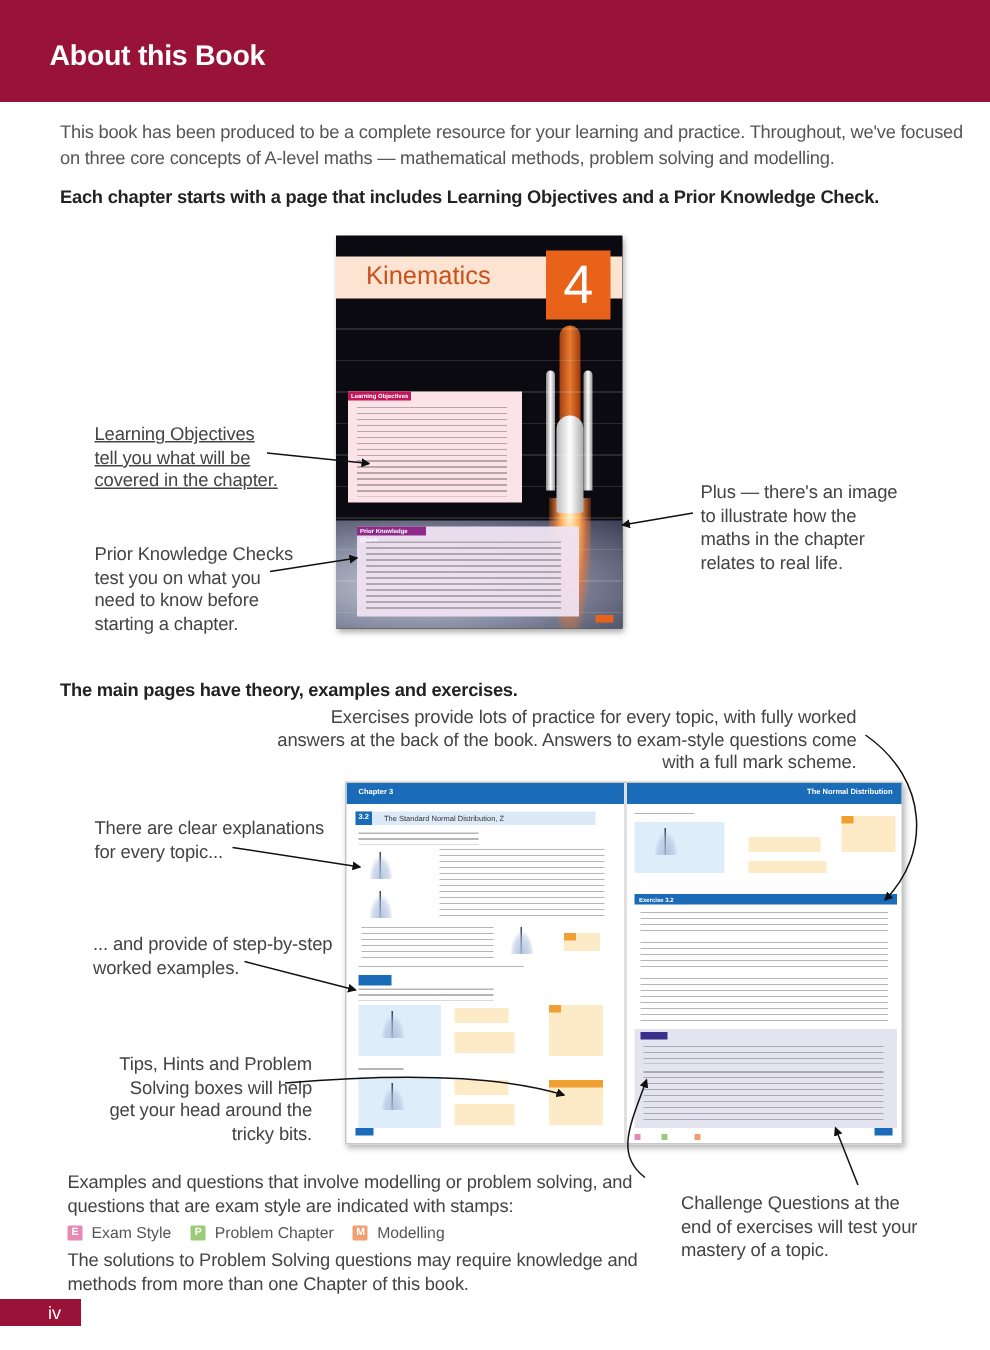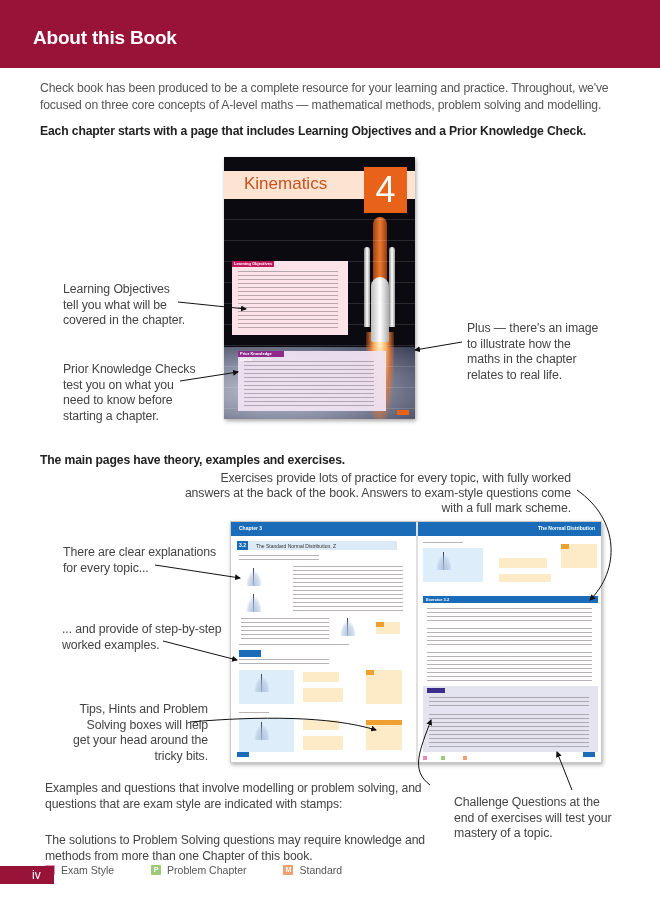--- a/index.html
+++ b/index.html
@@ -51,38 +51,38 @@
     .ex-bar span { position: absolute; left: 3px; top: 1px; font-size: 4px; color: #fff; font-weight: bold; }
     .chal-box { position: absolute; left: 192px; top: 164px; width: 175px; height: 66px; background: #e4e4f0; }
     .chal-tag { position: absolute; left: 196px; top: 166px; width: 18px; height: 5px; background: #3a2e8a; }
     .bell { position: absolute; width: 16px; height: 18px; border-left: 1px solid #446; }
     .bell::before { content: ""; position: absolute; left: -8px; bottom: 0; width: 16px; height: 16px; background: radial-gradient(ellipse at 50% 100%, rgba(170,190,220,0.9) 0%, rgba(170,190,220,0.5) 50%, transparent 70%); }
     .pgtag-l { position: absolute; left: 6px; bottom: 5px; width: 12px; height: 5px; background: #1a6cb8; }
     .pgtag-r { position: absolute; right: 6px; bottom: 5px; width: 12px; height: 5px; background: #1a6cb8; }
 
     svg.arrows { position: absolute; left: 0; top: 0; width: 660px; height: 900px; pointer-events: none; }
 
-    .stamps { position: absolute; left: 45px; top: 864px; font-size: 10.5px; color: #555; display: flex; align-items: center; gap: 24px; }
+    .stamps { position: absolute; left: 45px; top: 816px; font-size: 10.5px; color: #555; display: flex; align-items: center; }
     .stamp { display: inline-flex; align-items: center; margin-right: 13px; }
     .stamp .sq { width: 10px; height: 10px; color: #fff; font-size: 7px; font-weight: bold; text-align: center; line-height: 10px; margin-right: 6px; border-radius: 1px; }
 
     .pagenum { position: absolute; left: 0; top: 866px; width: 54px; height: 18px; background: #991339; }
     .pagenum span { position: absolute; left: 32px; top: 2px; font-size: 12px; color: #fff; }
   </style>
 </head>
 <body>
 
 <div class="header">
   <h1>About this Book</h1>
 </div>
 
-<p class="intro">Check book has been produced to be a complete resource for your learning and practice.  Throughout, we've focused on three core concepts of A-level maths — mathematical methods, problem solving and modelling.</p>
+<p class="intro">This book has been produced to be a complete resource for your learning and practice.  Throughout, we've focused on three core concepts of A-level maths — mathematical methods, problem solving and modelling.</p>
 <p class="bold-line" style="top:124px;text-align:right;">Each chapter starts with a page that includes Learning Objectives and a Prior Knowledge Check.</p>
 
-<p class="callout" style="left:63px; top:282px; width:125px;">Learning Objectives tell you what will be covered in the chapter.</p>
+<p class="callout" style="left:63px; top:282px; width:125px;text-decoration:underline;">Learning Objectives tell you what will be covered in the chapter.</p>
 <p class="callout" style="left:63px; top:362px; width:135px;">Prior Knowledge Checks test you on what you need to know before starting a chapter.</p>
 <p class="callout" style="left:467px; top:321px; width:135px;">Plus — there's an image to illustrate how the maths in the chapter relates to real life.</p>
 
 <div class="kpage">
   <div class="sky"></div>
   <div class="rocket">
     <div class="flame"></div>
     <div class="booster-l"></div>
     <div class="booster-r"></div>
     <div class="tank"></div>
@@ -180,21 +180,21 @@
   <span class="stamp">
     <span class="sq" style="background:#e58ab5;">E</span>
     <span>Exam Style</span>
   </span>
   <span class="stamp">
     <span class="sq" style="background:#9cc97a;">P</span>
     <span>Problem Chapter</span>
   </span>
   <span class="stamp">
     <span class="sq" style="background:#f0a070;">M</span>
-    <span>Standard</span>
+    <span>Modelling</span>
   </span>
 </div>
 <p class="callout" style="left:45px; top:833px; width:400px; font-size:12.2px;">The solutions to Problem Solving questions may require knowledge and methods from more than one Chapter of this book.</p>
 
 <div class="pagenum">
   <span>iv</span>
 </div>
 
 <svg class="arrows" viewBox="0 0 660 900">
   <defs>

